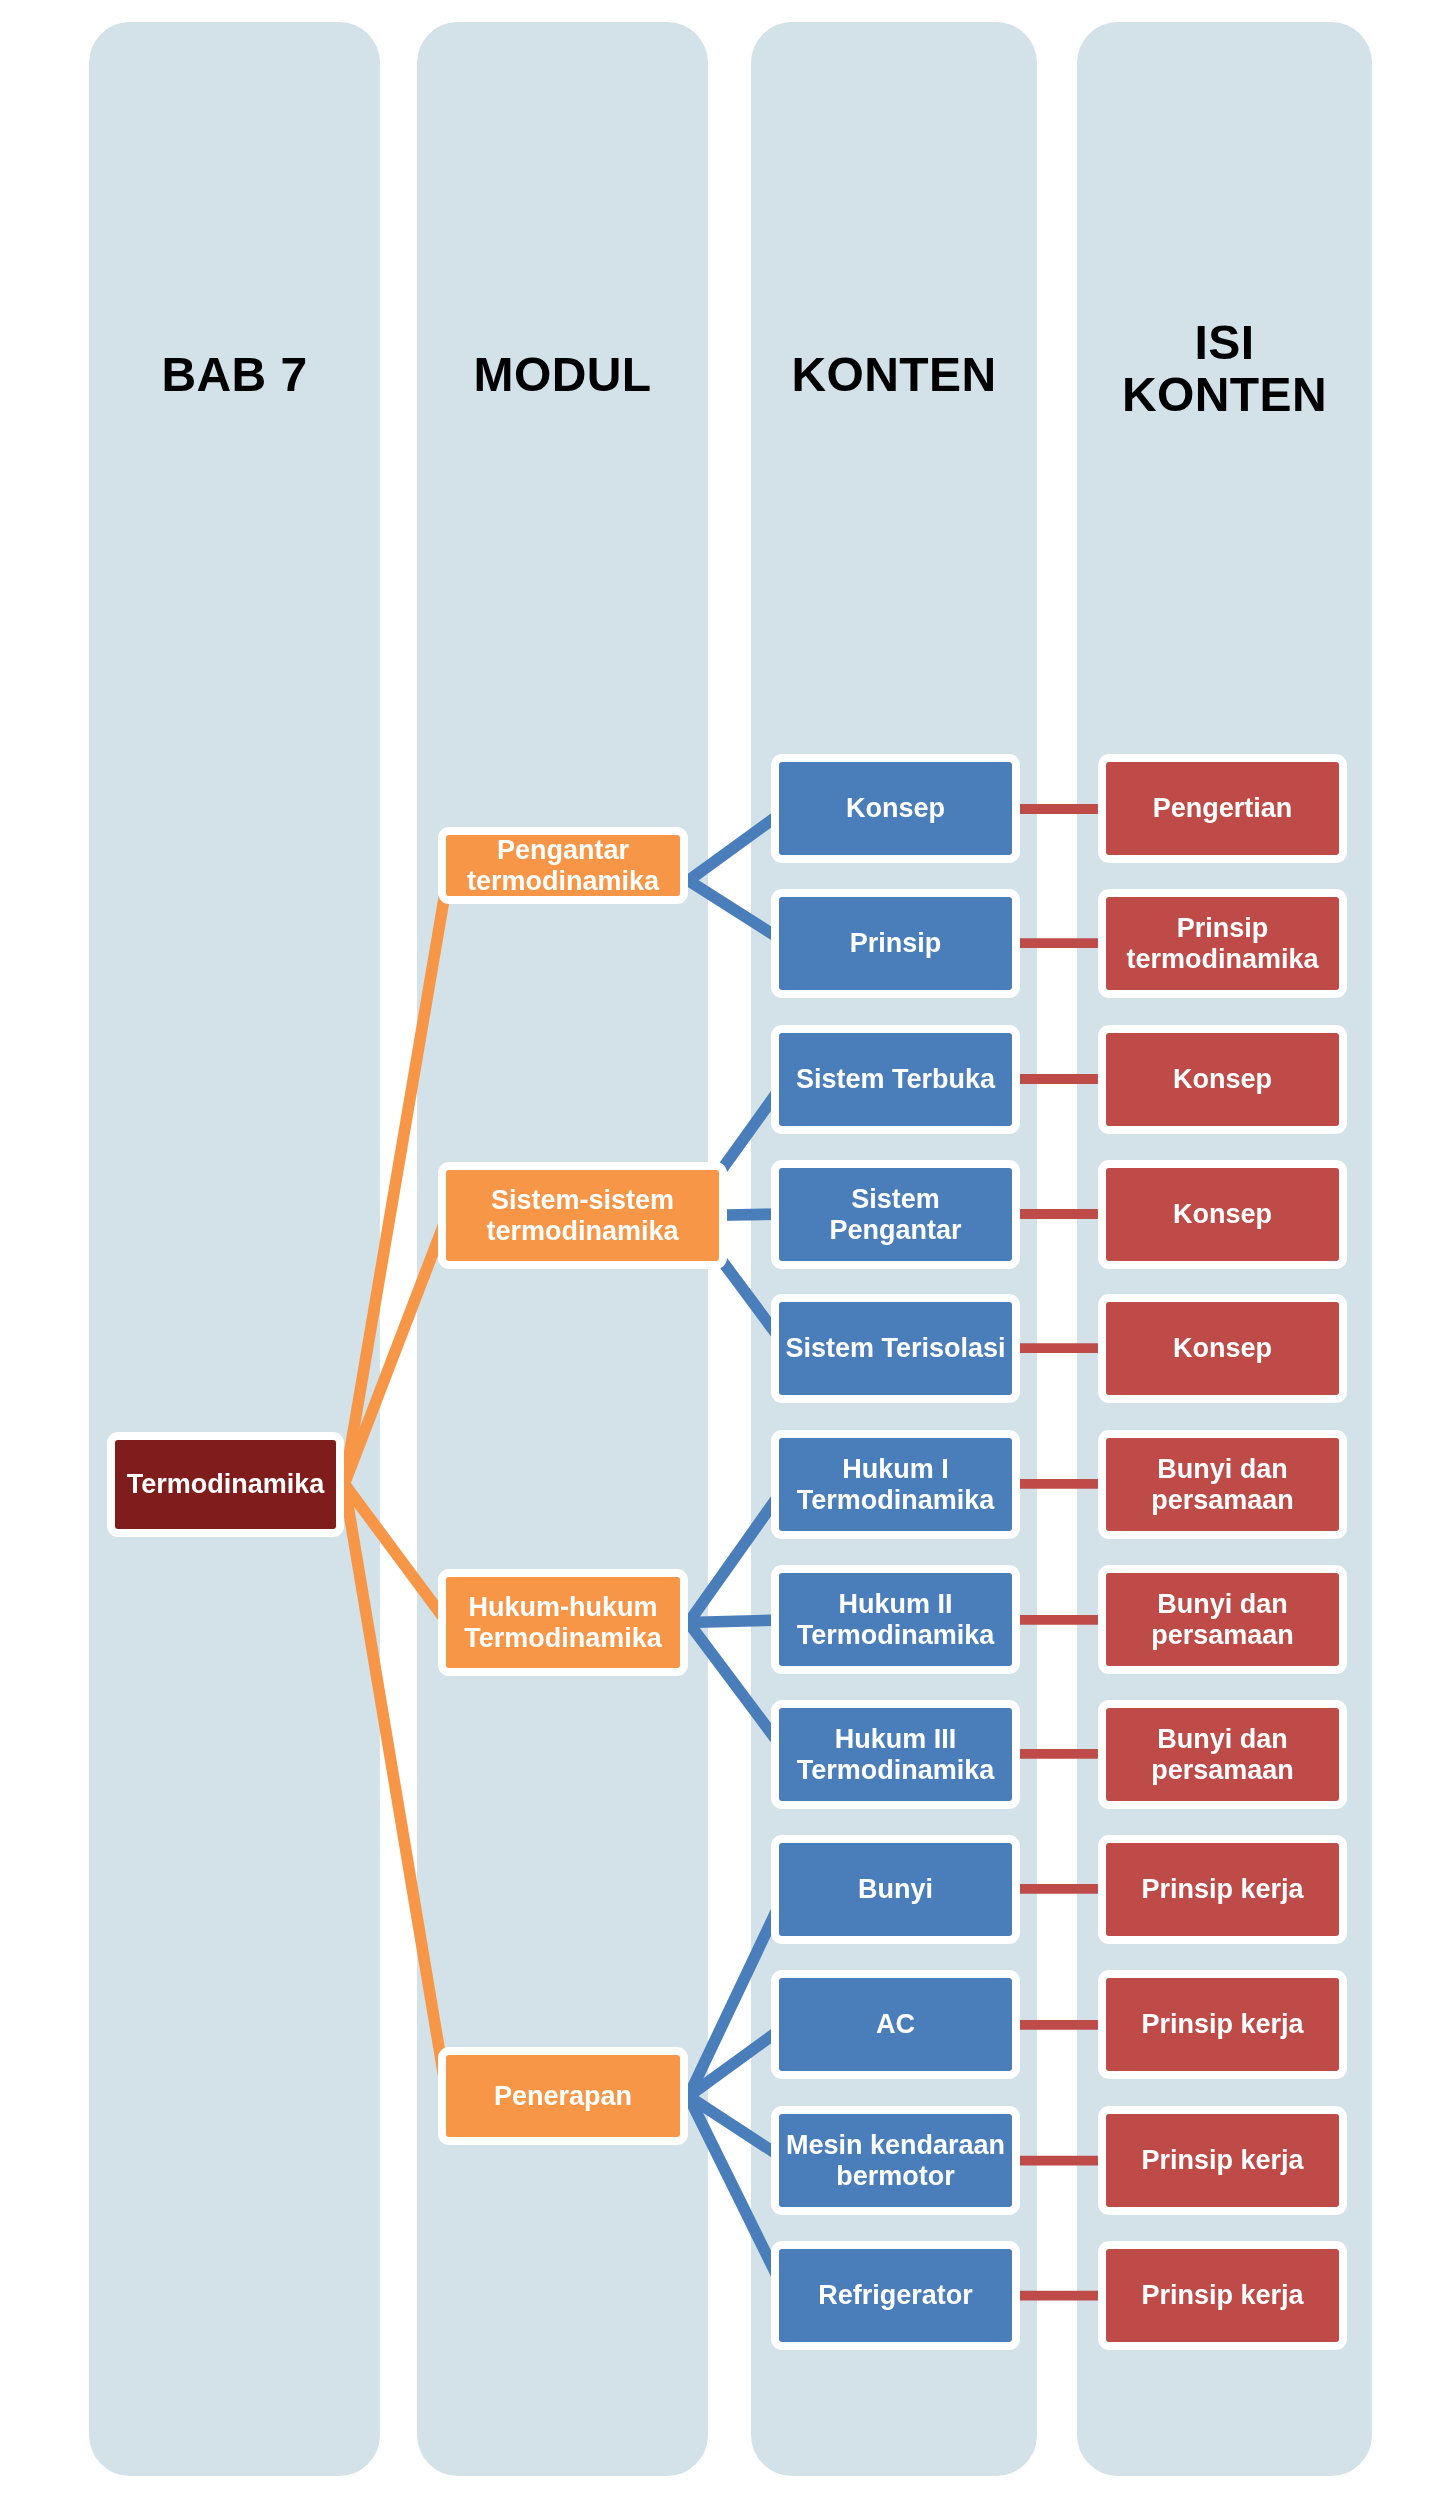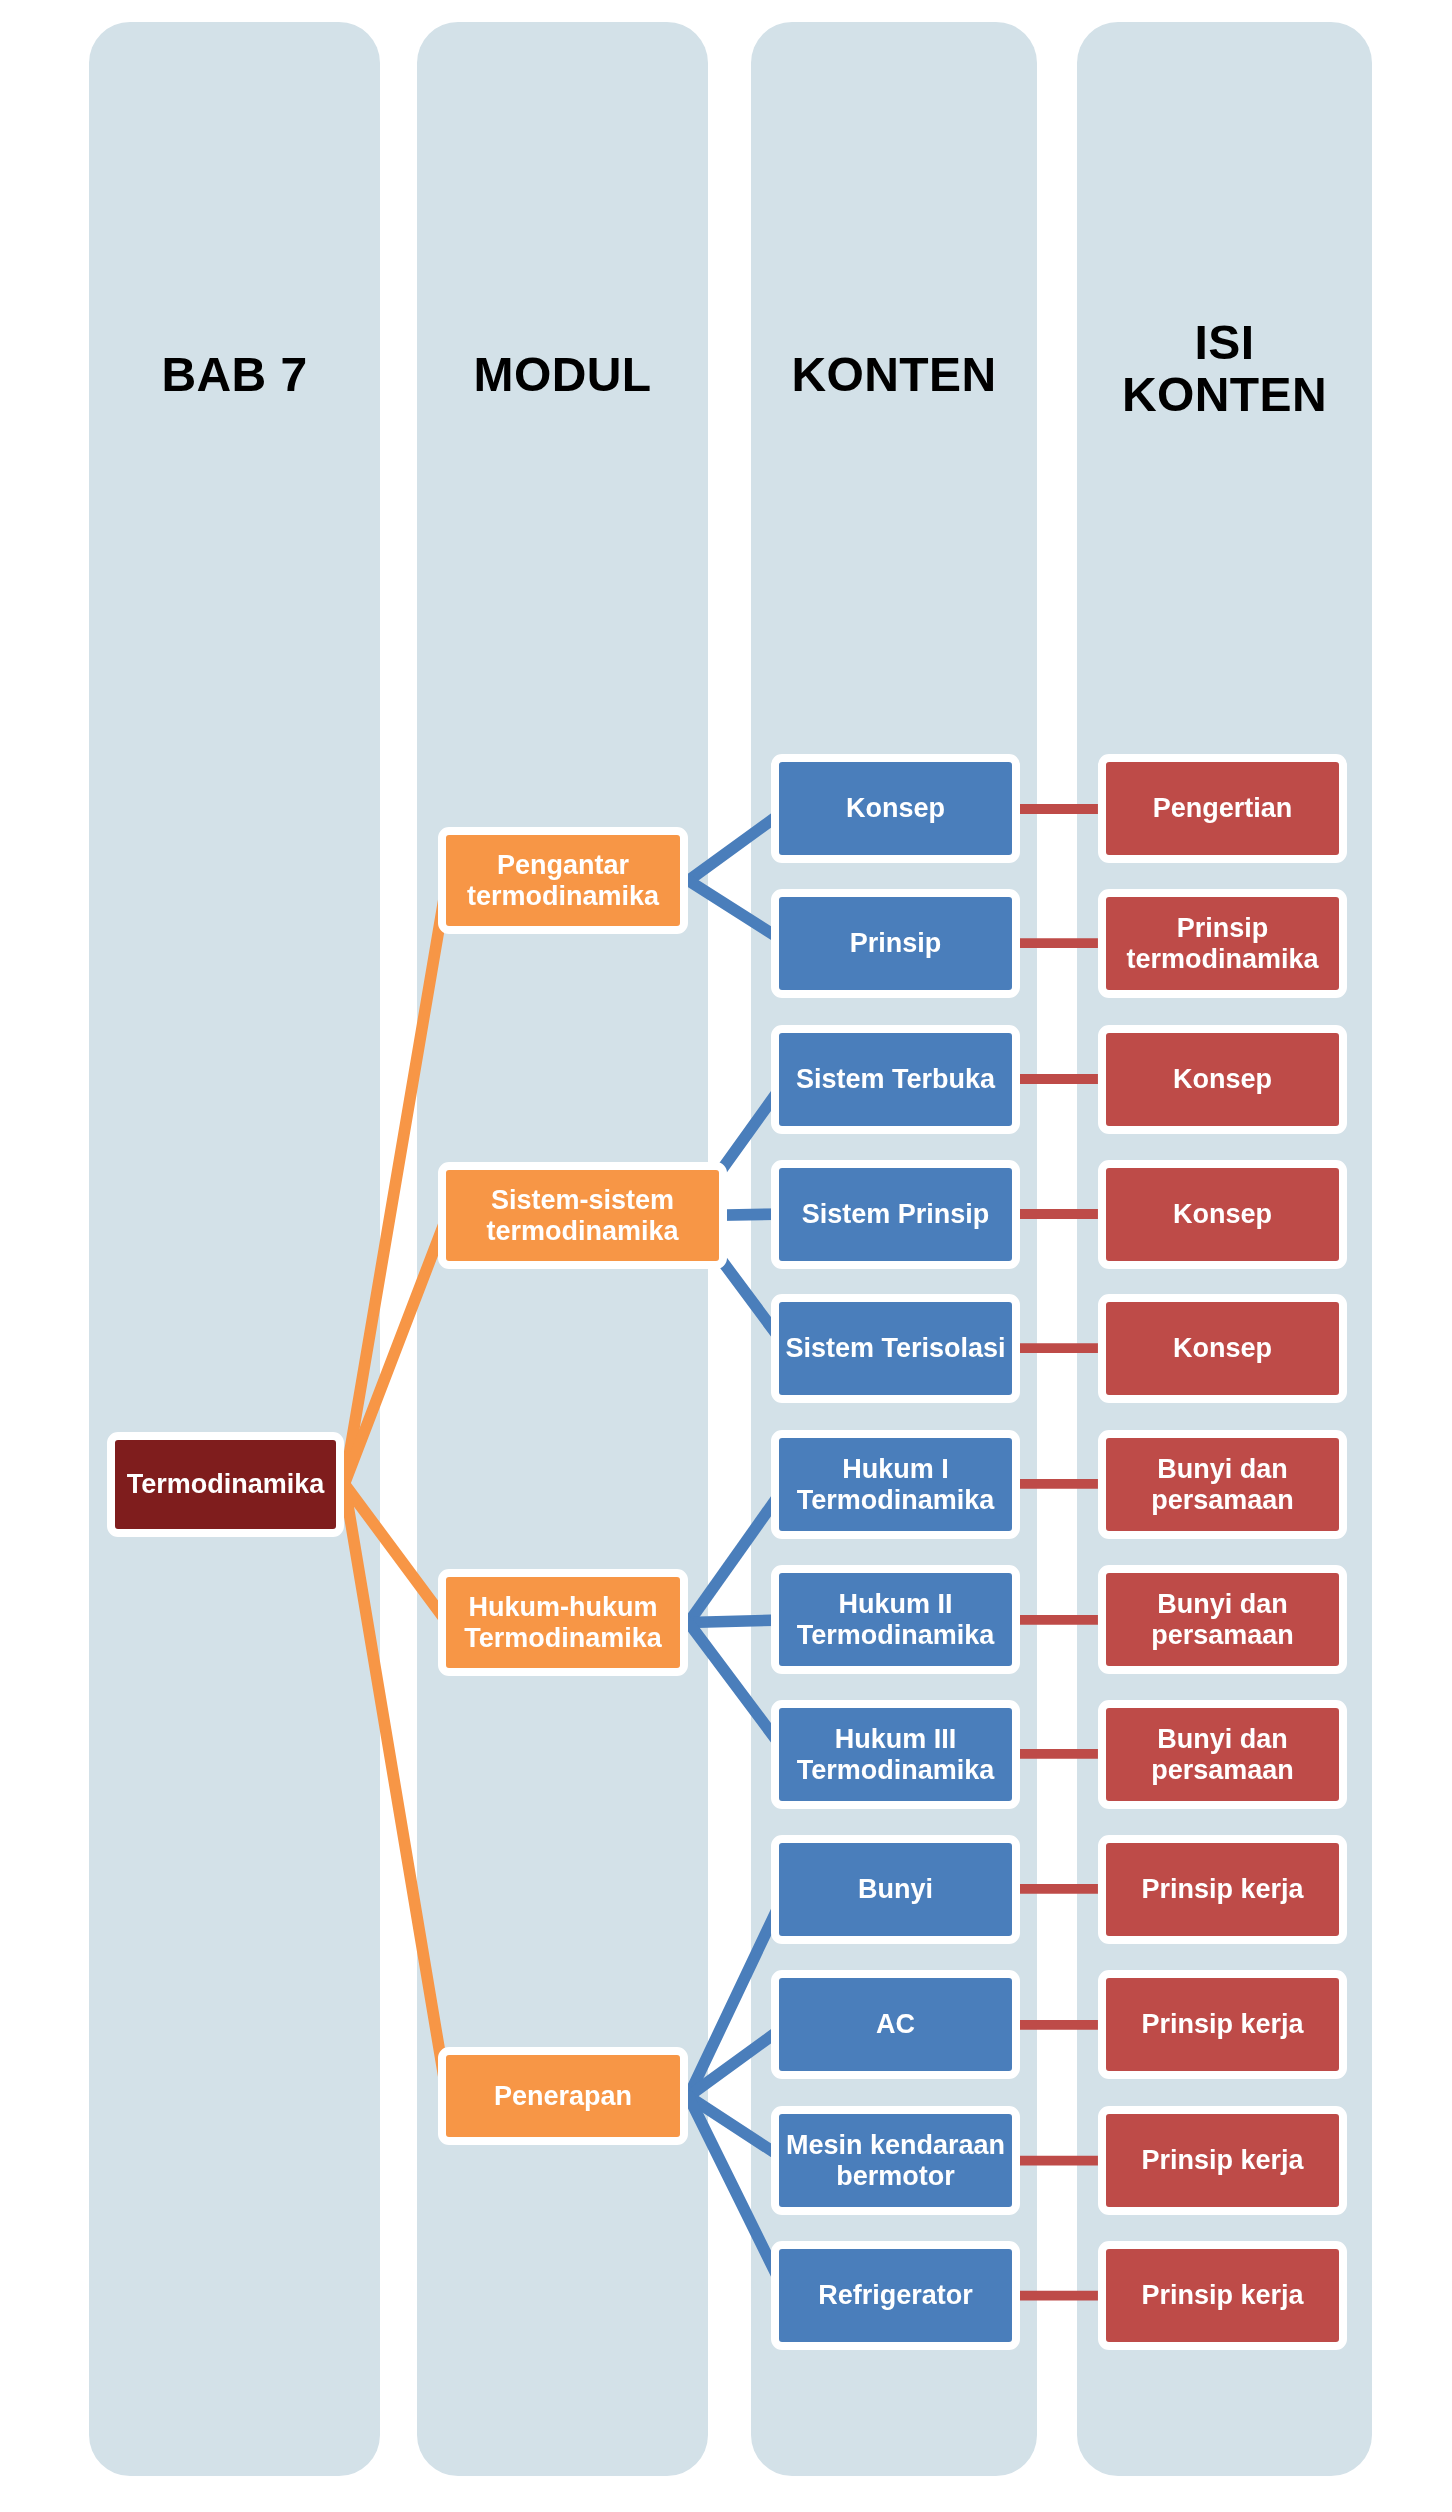--- a/index.html
+++ b/index.html
@@ -125,21 +125,21 @@
       <line x1="1140" y1="2265" x2="1228" y2="2265"></line>
       <line x1="1140" y1="2417" x2="1228" y2="2417"></line>
       <line x1="1140" y1="2568" x2="1228" y2="2568"></line>
     </g>
   </svg>
 
   <div class="node root" style="left:107px; top:1432px; width:237px; height:105px;">
     <span>Termodinamika</span>
   </div>
 
-  <div class="node module" style="left:438px; top:827px; width:250px; height:107px;">
+  <div class="node module" style="left:438px; top:827px; width:250px; height:77px;">
     <span>Pengantar termodinamika</span>
   </div>
   <div class="node module" style="left:438px; top:1162px; width:289px; height:107px;">
     <span>Sistem-sistem termodinamika</span>
   </div>
   <div class="node module" style="left:438px; top:1569px; width:250px; height:107px;">
     <span>Hukum-hukum Termodinamika</span>
   </div>
   <div class="node module" style="left:438px; top:2047px; width:250px; height:98px;">
     <span>Penerapan</span>
@@ -148,21 +148,21 @@
   <div class="node konten" style="left:771px; top:754px; width:249px; height:109px;">
     <span>Konsep</span>
   </div>
   <div class="node konten" style="left:771px; top:889px; width:249px; height:109px;">
     <span>Prinsip</span>
   </div>
   <div class="node konten" style="left:771px; top:1025px; width:249px; height:109px;">
     <span>Sistem Terbuka</span>
   </div>
   <div class="node konten" style="left:771px; top:1160px; width:249px; height:109px;">
-    <span>Sistem Prinsip</span>
+    <span>Sistem Pengantar</span>
   </div>
   <div class="node konten" style="left:771px; top:1294px; width:249px; height:109px;">
     <span>Sistem Terisolasi</span>
   </div>
   <div class="node konten" style="left:771px; top:1430px; width:249px; height:109px;">
     <span>Hukum I Termodinamika</span>
   </div>
   <div class="node konten" style="left:771px; top:1565px; width:249px; height:109px;">
     <span>Hukum II Termodinamika</span>
   </div>

